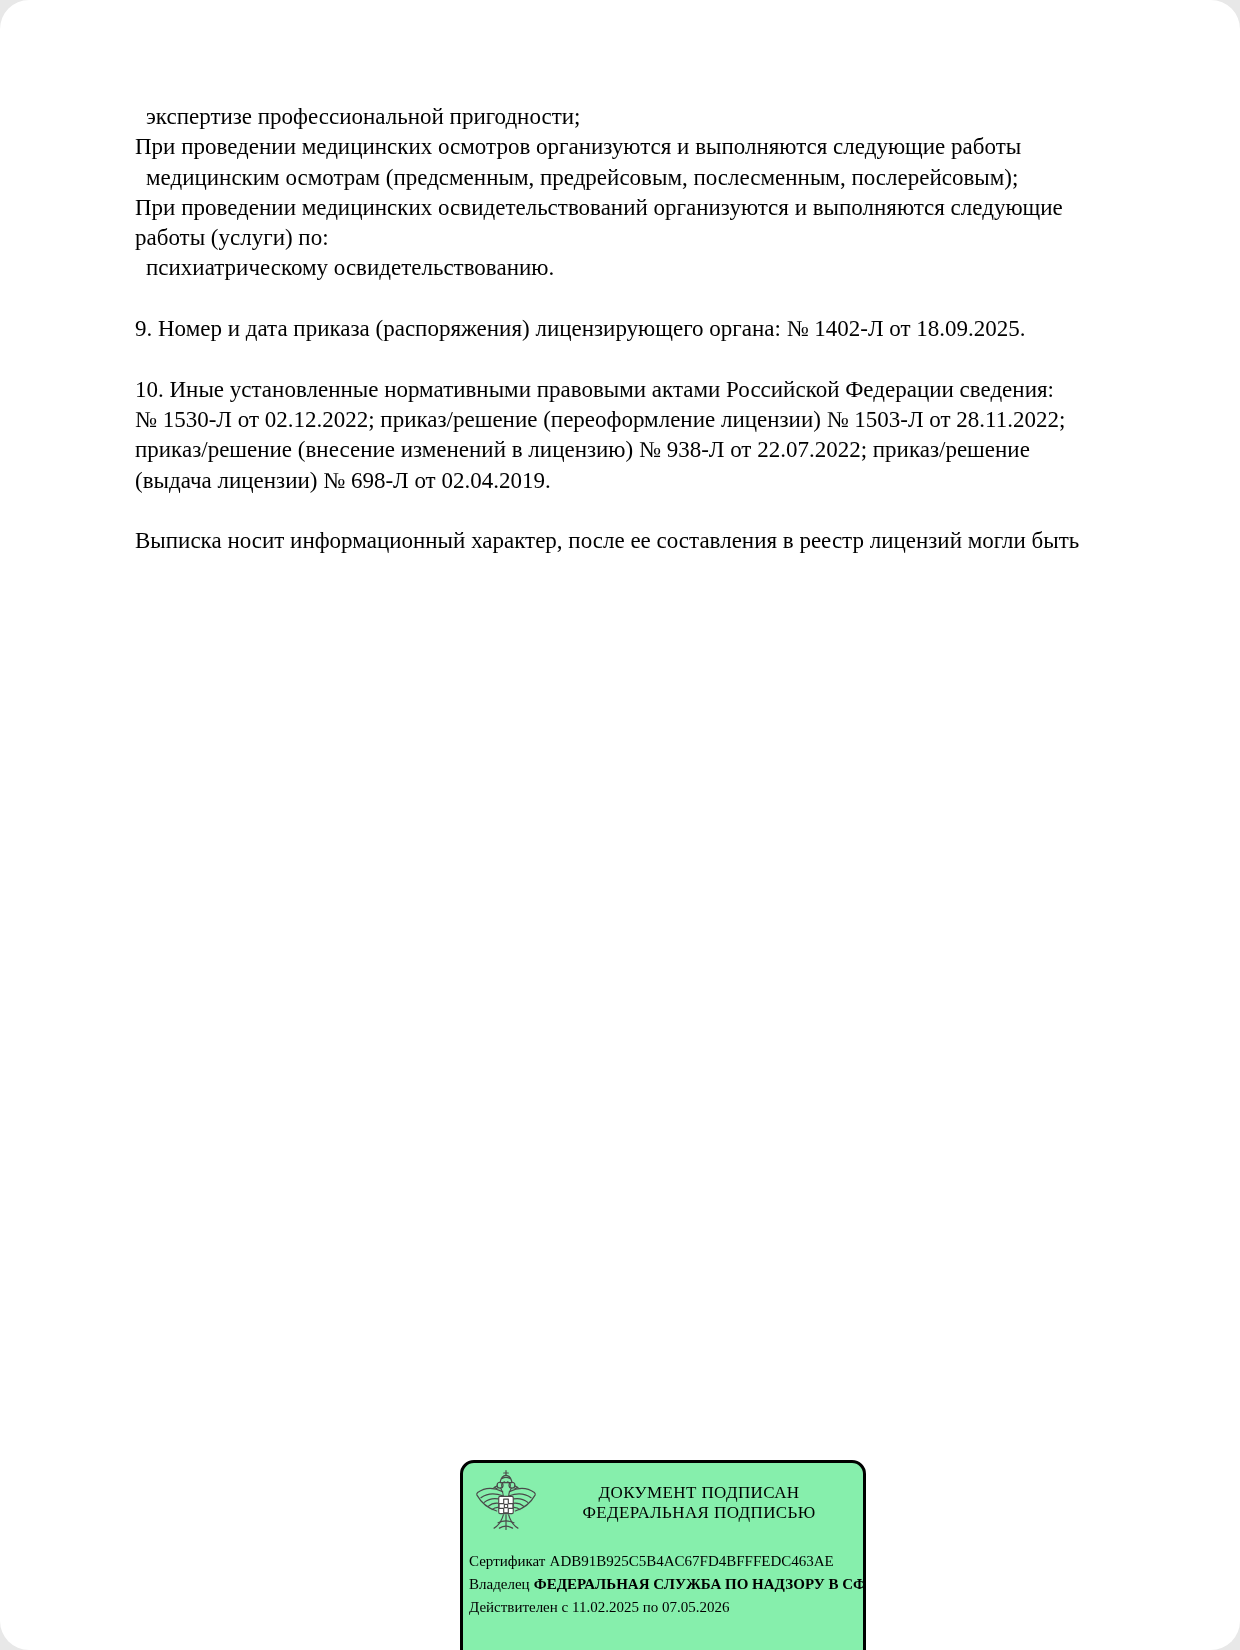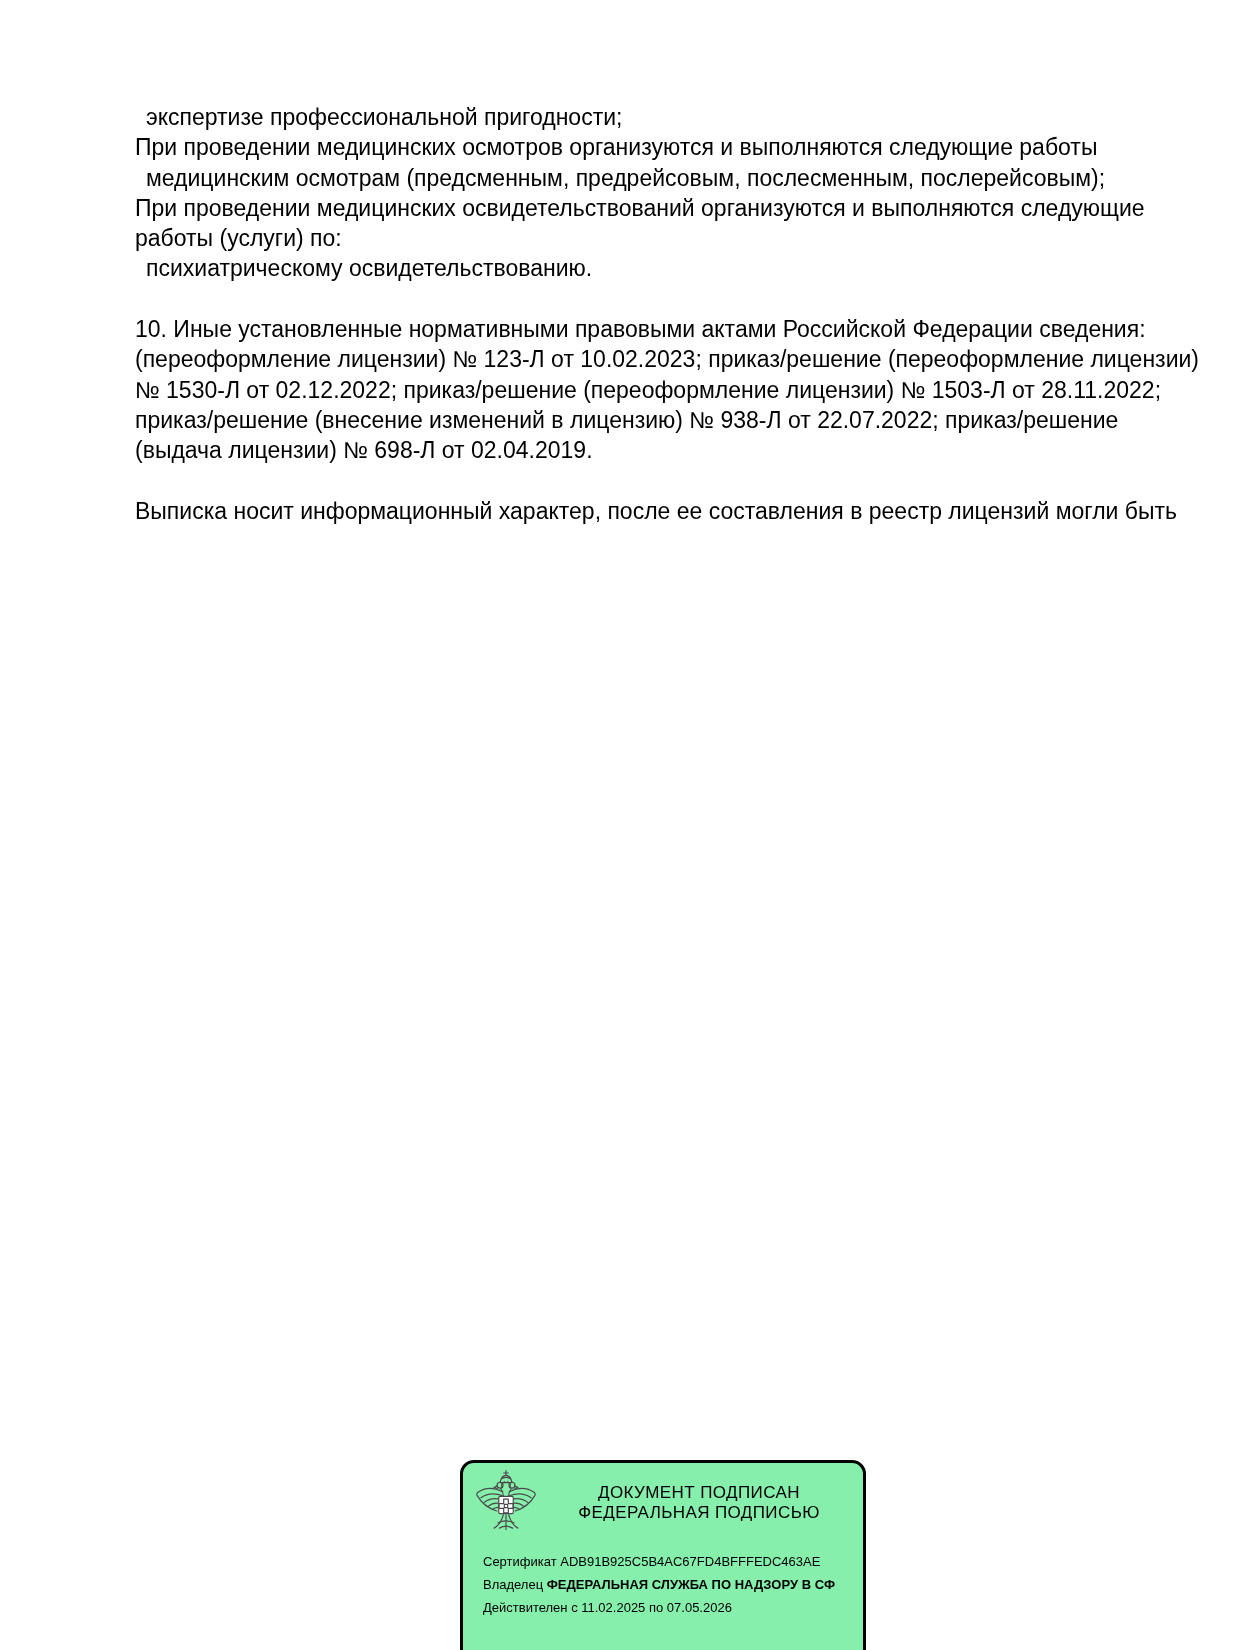--- a/index.html
+++ b/index.html
@@ -3,22 +3,23 @@
 <meta charset="utf-8">
 <style>
   html, body { margin: 0; padding: 0; background: #e8e8e8; }
   .page {
     position: relative;
     width: 1240px;
     height: 1650px;
     background: #ffffff;
     margin: 0 auto;
     overflow: hidden;
-    font-family: Liberation Sans, sans-serif;
+    font-family: Liberation Serif, serif;
     color: #000000;
+    border-radius: 29px;
   }
 
   
   .doc-body {
     position: absolute;
     left: 135px;
     top: 102px;
     width: 1060px;
     font-size: 23px;
     line-height: 30.3px;
@@ -51,22 +52,22 @@
   .stamp-title {
     flex: 1 1 auto;
     text-align: center;
     font-size: 17px;
     line-height: 20px;
     letter-spacing: 0.4px;
     margin-top: -8px;
     white-space: nowrap;
   }
   .stamp-info {
-    margin: 6px 0 0 20px;
-    font-size: 13px;
+    margin: 6px 0 0 6px;
+    font-size: 15px;
     line-height: 23px;
   }
   .info-line { white-space: nowrap; }
   .info-line .lbl { margin-right: 0.28em; }
   .owner-value { font-weight: bold; }
 </style>
 </head>
 <body>
 
 <div class="page">
@@ -74,22 +75,24 @@
   <div class="doc-body" id="doc-body">
       <div class="para">
         <div class="line indent">экспертизе профессиональной пригодности;</div>
         <div class="line">При проведении медицинских осмотров организуются и выполняются следующие работы</div>
         <div class="line indent">медицинским осмотрам (предсменным, предрейсовым, послесменным, послерейсовым);</div>
         <div class="line">При проведении медицинских освидетельствований организуются и выполняются следующие</div>
         <div class="line">работы (услуги) по:</div>
         <div class="line indent">психиатрическому освидетельствованию.</div>
       </div>
       <div class="para">
+        <div class="line">9. Номер и дата приказа (распоряжения) лицензирующего органа: № 1402-Л от 18.09.2025.</div>
+      </div>
+      <div class="para">
         <div class="line">10. Иные установленные нормативными правовыми актами Российской Федерации сведения:</div>
-        <div class="line">(переоформление лицензии) № 123-Л от 10.02.2023; приказ/решение (переоформление лицензии)</div>
         <div class="line">№ 1530-Л от 02.12.2022; приказ/решение (переоформление лицензии) № 1503-Л от 28.11.2022;</div>
         <div class="line">приказ/решение (внесение изменений в лицензию) № 938-Л от 22.07.2022; приказ/решение</div>
         <div class="line">(выдача лицензии) № 698-Л от 02.04.2019.</div>
       </div>
       <div class="para">
         <div class="line">Выписка носит информационный характер, после ее составления в реестр лицензий могли быть</div>
       </div>
     </div>
 
   <div class="stamp">

